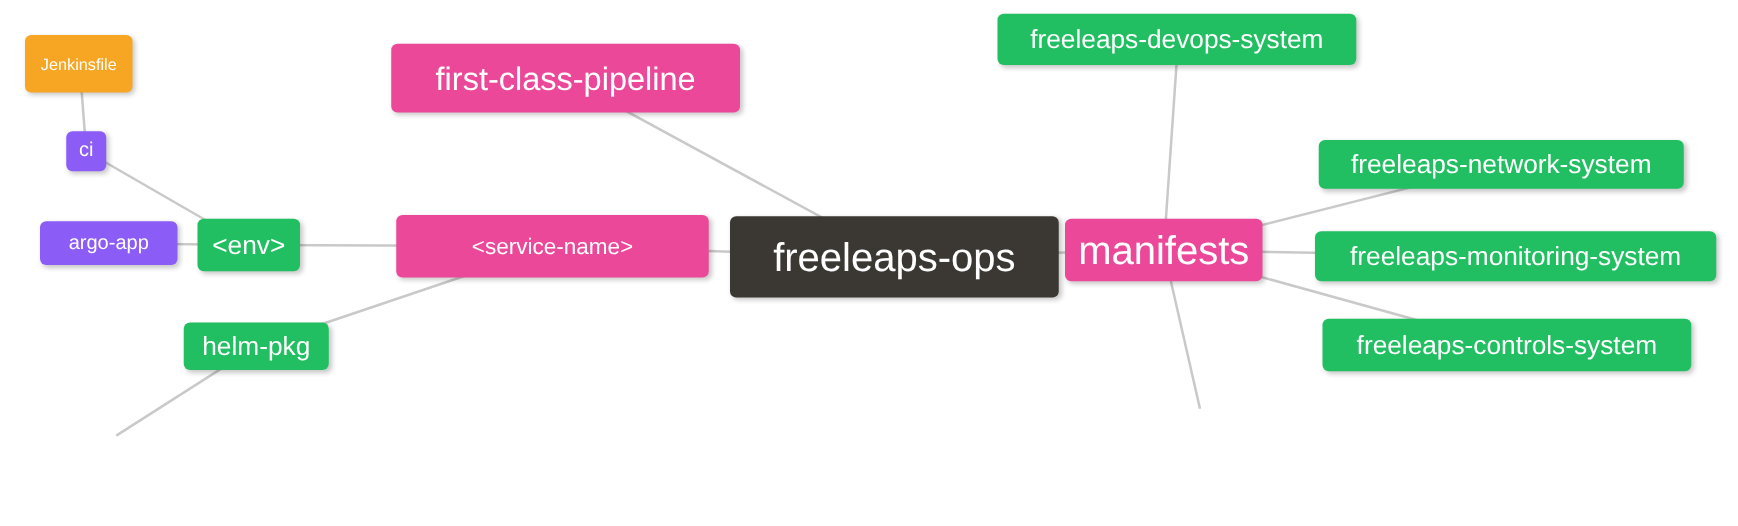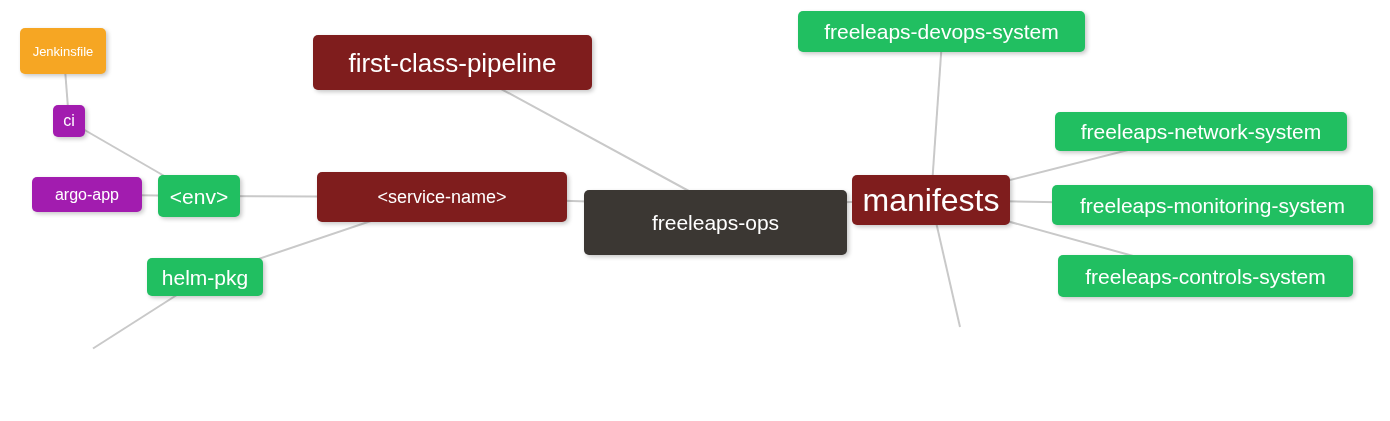--- a/index.html
+++ b/index.html
@@ -29,23 +29,23 @@
     justify-content: center;
     color: #ffffff;
     border-radius: 5px;
     box-shadow: 2px 2px 4px rgba(0,0,0,0.22);
     white-space: nowrap;
     box-sizing: border-box;
     cursor: default;
     line-height: 1;
   }
   .c-root    { background: #3B3733; }
-  .c-primary { background: #7f1d1d; }
+  .c-primary { background: #ec4899; }
   .c-success { background: #21BF61; }
-  .c-danger  { background: #a21caf; }
+  .c-danger  { background: #8b5cf6; }
   .c-warning { background: #F6A623; }
 </style>
 </head>
 <body>
 
 <div id="canvas">
   <svg id="edges" width="1390" height="421" viewBox="0 0 1390 421">
       <line x1="63" y1="43" x2="69" y2="121" stroke="#c9c9c9" stroke-width="2"></line>
       <line x1="69" y1="121" x2="199" y2="196" stroke="#c9c9c9" stroke-width="2"></line>
       <line x1="77" y1="194.5" x2="199" y2="196" stroke="#c9c9c9" stroke-width="2"></line>
@@ -54,21 +54,21 @@
       <line x1="93" y1="348.5" x2="205" y2="277" stroke="#c9c9c9" stroke-width="2"></line>
       <line x1="452.5" y1="62.5" x2="715.5" y2="205.5" stroke="#c9c9c9" stroke-width="2"></line>
       <line x1="442" y1="197" x2="715.5" y2="205.5" stroke="#c9c9c9" stroke-width="2"></line>
       <line x1="715.5" y1="205.5" x2="931" y2="200" stroke="#c9c9c9" stroke-width="2"></line>
       <line x1="931" y1="200" x2="941.5" y2="47.5" stroke="#c9c9c9" stroke-width="2"></line>
       <line x1="931" y1="200" x2="1201" y2="131.5" stroke="#c9c9c9" stroke-width="2"></line>
       <line x1="931" y1="200" x2="1212.5" y2="205" stroke="#c9c9c9" stroke-width="2"></line>
       <line x1="931" y1="200" x2="1205.5" y2="276" stroke="#c9c9c9" stroke-width="2"></line>
       <line x1="931" y1="200" x2="960" y2="327" stroke="#c9c9c9" stroke-width="2"></line>
     </svg>
-<div class="node c-root" style="left: 584px; top: 173px; width: 263px; height: 65px; font-size: 21px; margin-top: 17px;">
+<div class="node c-root" style="left: 584px; top: 173px; width: 263px; height: 65px; font-size: 32px;">
       <span>freeleaps-ops</span>
     </div>
     <div class="node c-primary" style="left: 313px; top: 35px; width: 279px; height: 55px; font-size: 26px;">
       <span>first-class-pipeline</span>
     </div>
     <div class="node c-primary" style="left: 317px; top: 172px; width: 250px; height: 50px; font-size: 18px;">
       <span>&lt;service-name&gt;</span>
     </div>
     <div class="node c-primary" style="left: 852px; top: 175px; width: 158px; height: 50px; font-size: 32px;">
       <span>manifests</span>

